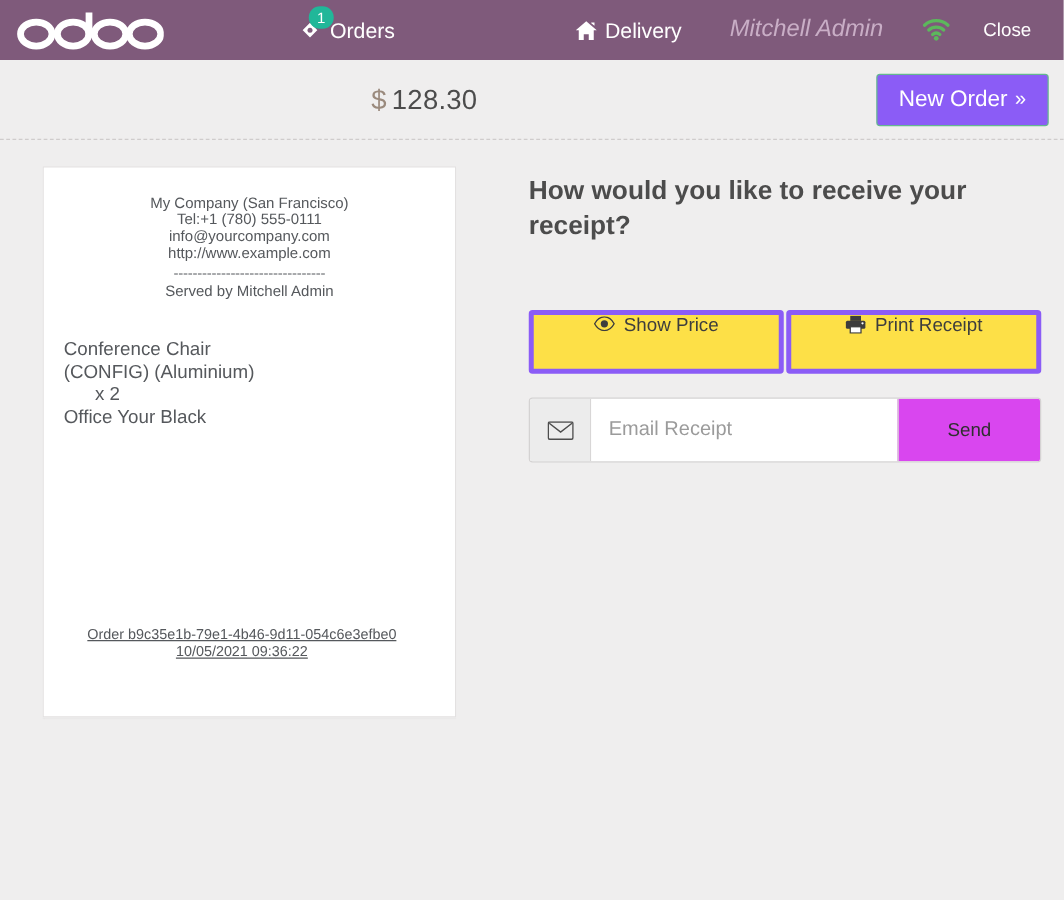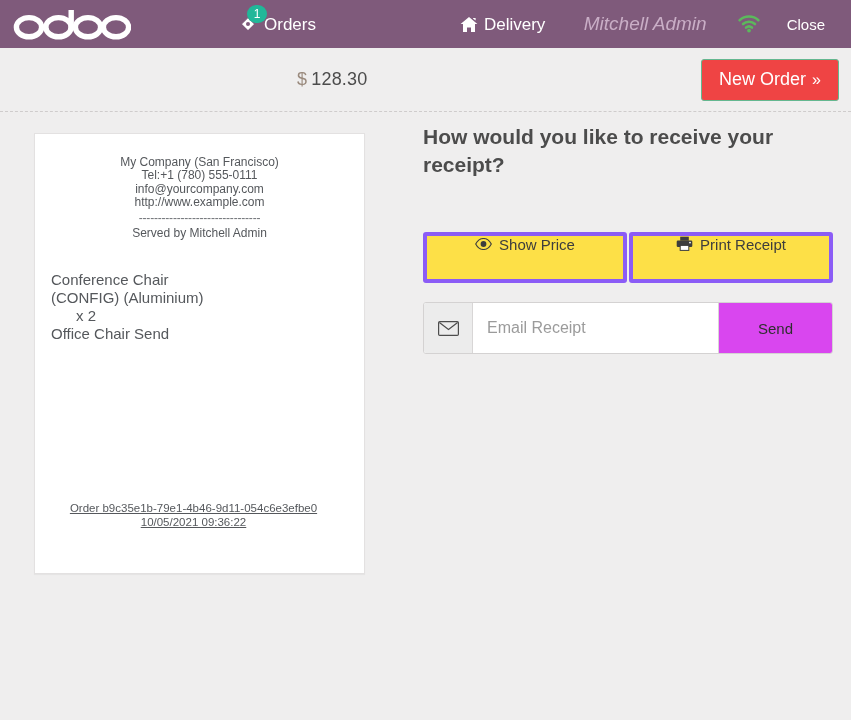--- a/index.html
+++ b/index.html
@@ -121,35 +121,35 @@
     background: #efeeee;
     display: flex;
     align-items: center;
     position: relative;
     border-bottom: 1px dashed #cfcccc;
   }
 
   .order-total {
     position: absolute;
     left: 297px;
-    font-size: 18px;
+    font-size: 22px;
     color: #4c4c4c;
     letter-spacing: 0.2px;
     white-space: nowrap;
   }
   .order-total .cur {
     color: #9a8a7d;
     margin-right: 4px;
   }
 
   .new-order-btn {
     position: absolute;
     right: 12px;
     height: 42px;
-    background: #ef4444;
+    background: #8b5cf6;
     border: 1px solid #64b790;
     border-radius: 3px;
     color: #ffffff;
     font-size: 18px;
     padding: 0 17px;
     display: flex;
     align-items: center;
     gap: 6px;
     cursor: pointer;
     font-family: "Liberation Sans", sans-serif;
@@ -244,21 +244,21 @@
     font-size: 11.5px;
     line-height: 14px;
     color: #55585c;
     text-decoration: underline;
   }
 
   
   .right-panel {
     position: absolute;
     left: 423px;
-    top: 0;
+    top: 16px;
     width: 410px;
   }
 
   .panel-title {
     margin-top: 11px;
     font-size: 21px;
     font-weight: bold;
     line-height: 28px;
     color: #4c4c4c;
     width: 392px;
@@ -417,21 +417,21 @@
     </div>
 
     <div class="receipt-divider">--------------------------------</div>
 
     <div class="served-by">Served by Mitchell Admin</div>
 
     <div class="orderlines">
       <div class="line">Conference Chair</div>
       <div class="line">(CONFIG) (Aluminium)</div>
       <div class="line qty-line">x 2</div>
-      <div class="line">Office Chair Send</div>
+      <div class="line">Office Your Black</div>
     </div>
 
     <div class="receipt-footer">
       <div>Order b9c35e1b-79e1-4b46-9d11-054c6e3efbe0</div>
       <div>10/05/2021 09:36:22</div>
     </div>
 
   </div>
 
   <div class="right-panel">

